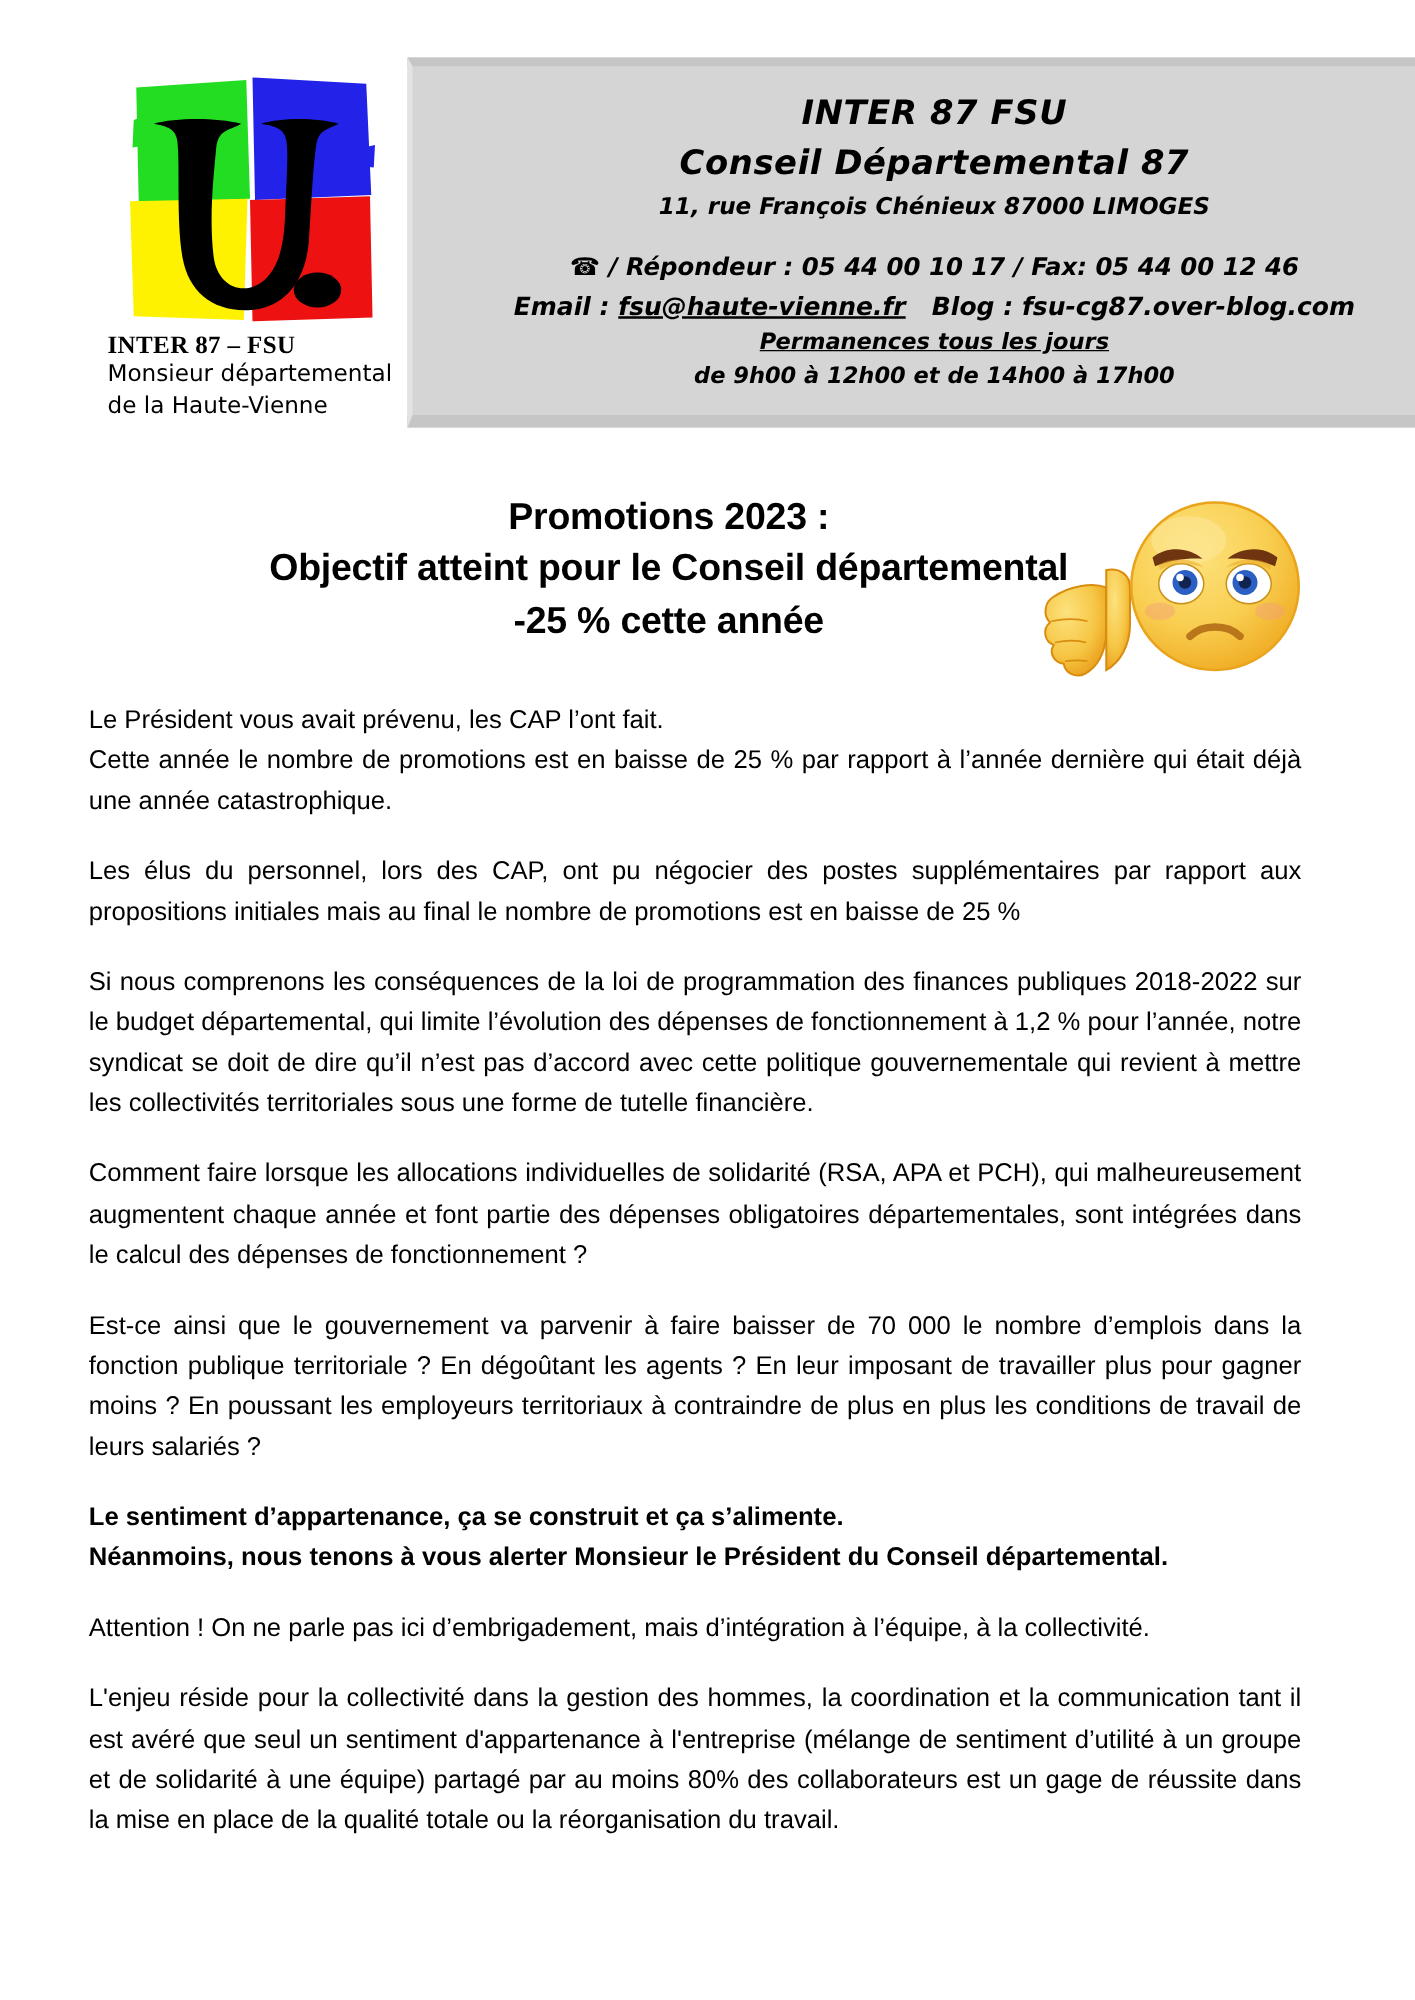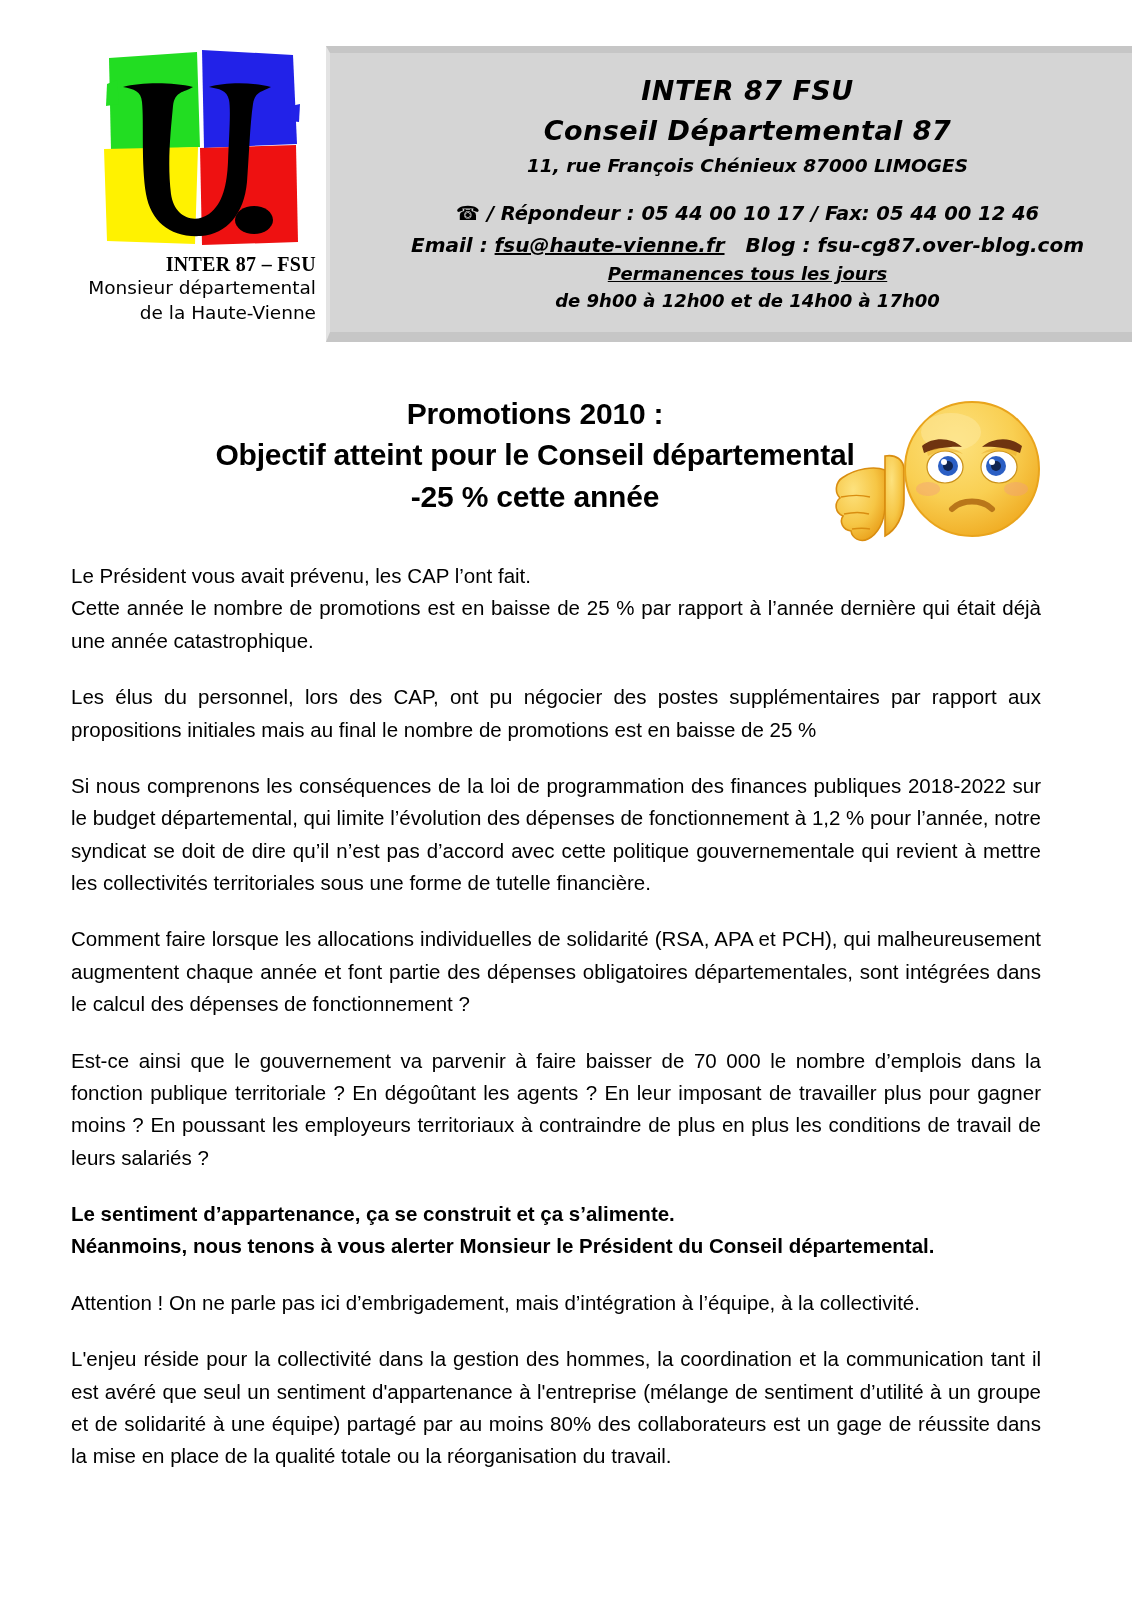--- a/index.html
+++ b/index.html
@@ -23,23 +23,23 @@
     top: 40px;
     left: 0;
     width: 1132px;
     height: 310px;
   }
 
   
   .logo-wrap {
     position: absolute;
     left: 86px;
-    top: 4px;
+    top: 16px;
     width: 230px;
-    text-align: right;
+    text-align: left;
   }
   .logo-mark {
     position: relative;
     width: 200px;
     height: 205px;
     margin: 0 auto;
   }
   .logo-mark svg { display: block; width: 200px; height: 205px; }
 
   .logo-line1 {
@@ -205,21 +205,21 @@
       &nbsp;
       <span>Blog :</span>
       <span>fsu-cg87.over-blog.com</span>
     </div>
     <div class="cb-t6">Permanences tous les jours</div>
     <div class="cb-t7">de 9h00 à 12h00 et de 14h00 à 17h00</div>
   </div>
 </div>
 
 <div class="title-block">
-  <span class="tl">Promotions 2010 :</span>
+  <span class="tl">Promotions 2023 :</span>
   <span class="tl">Objectif atteint pour le Conseil départemental</span>
   <span class="tl">-25 % cette année</span>
 </div>
 
 <div class="emoji">
   <svg viewBox="0 0 240 150" xmlns="http://www.w3.org/2000/svg" aria-hidden="true">
     <defs>
       <radialGradient id="faceGrad" cx="38%" cy="30%" r="78%">
         <stop offset="0%" stop-color="#fde27e"></stop>
         <stop offset="55%" stop-color="#f9cf52"></stop>

